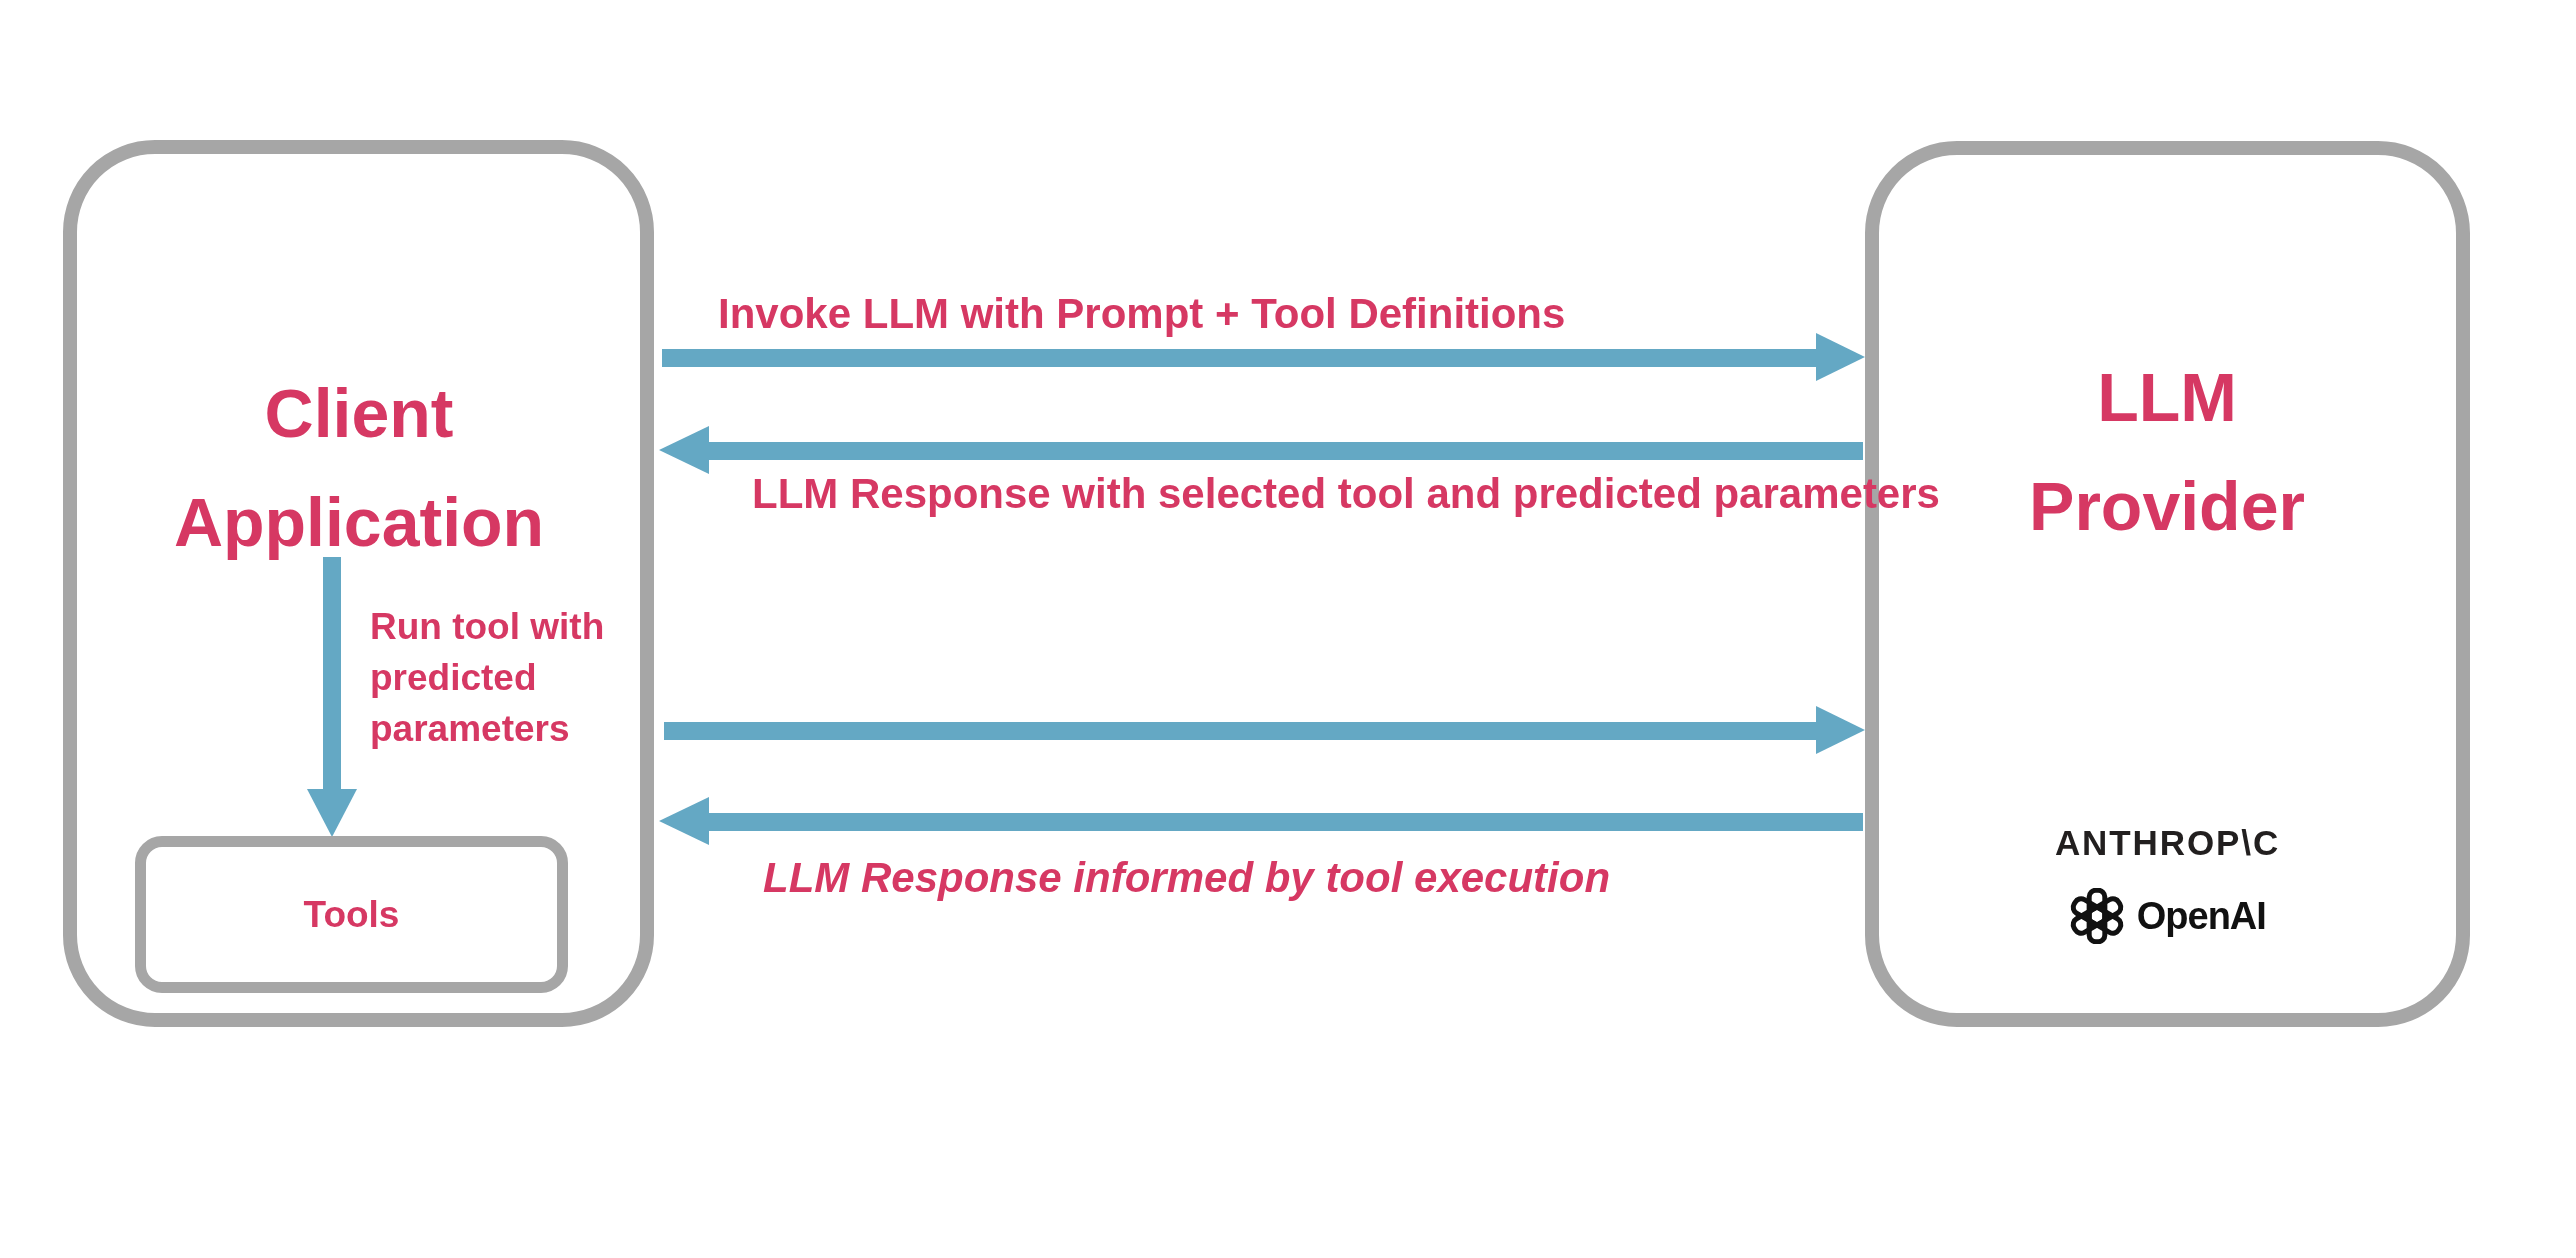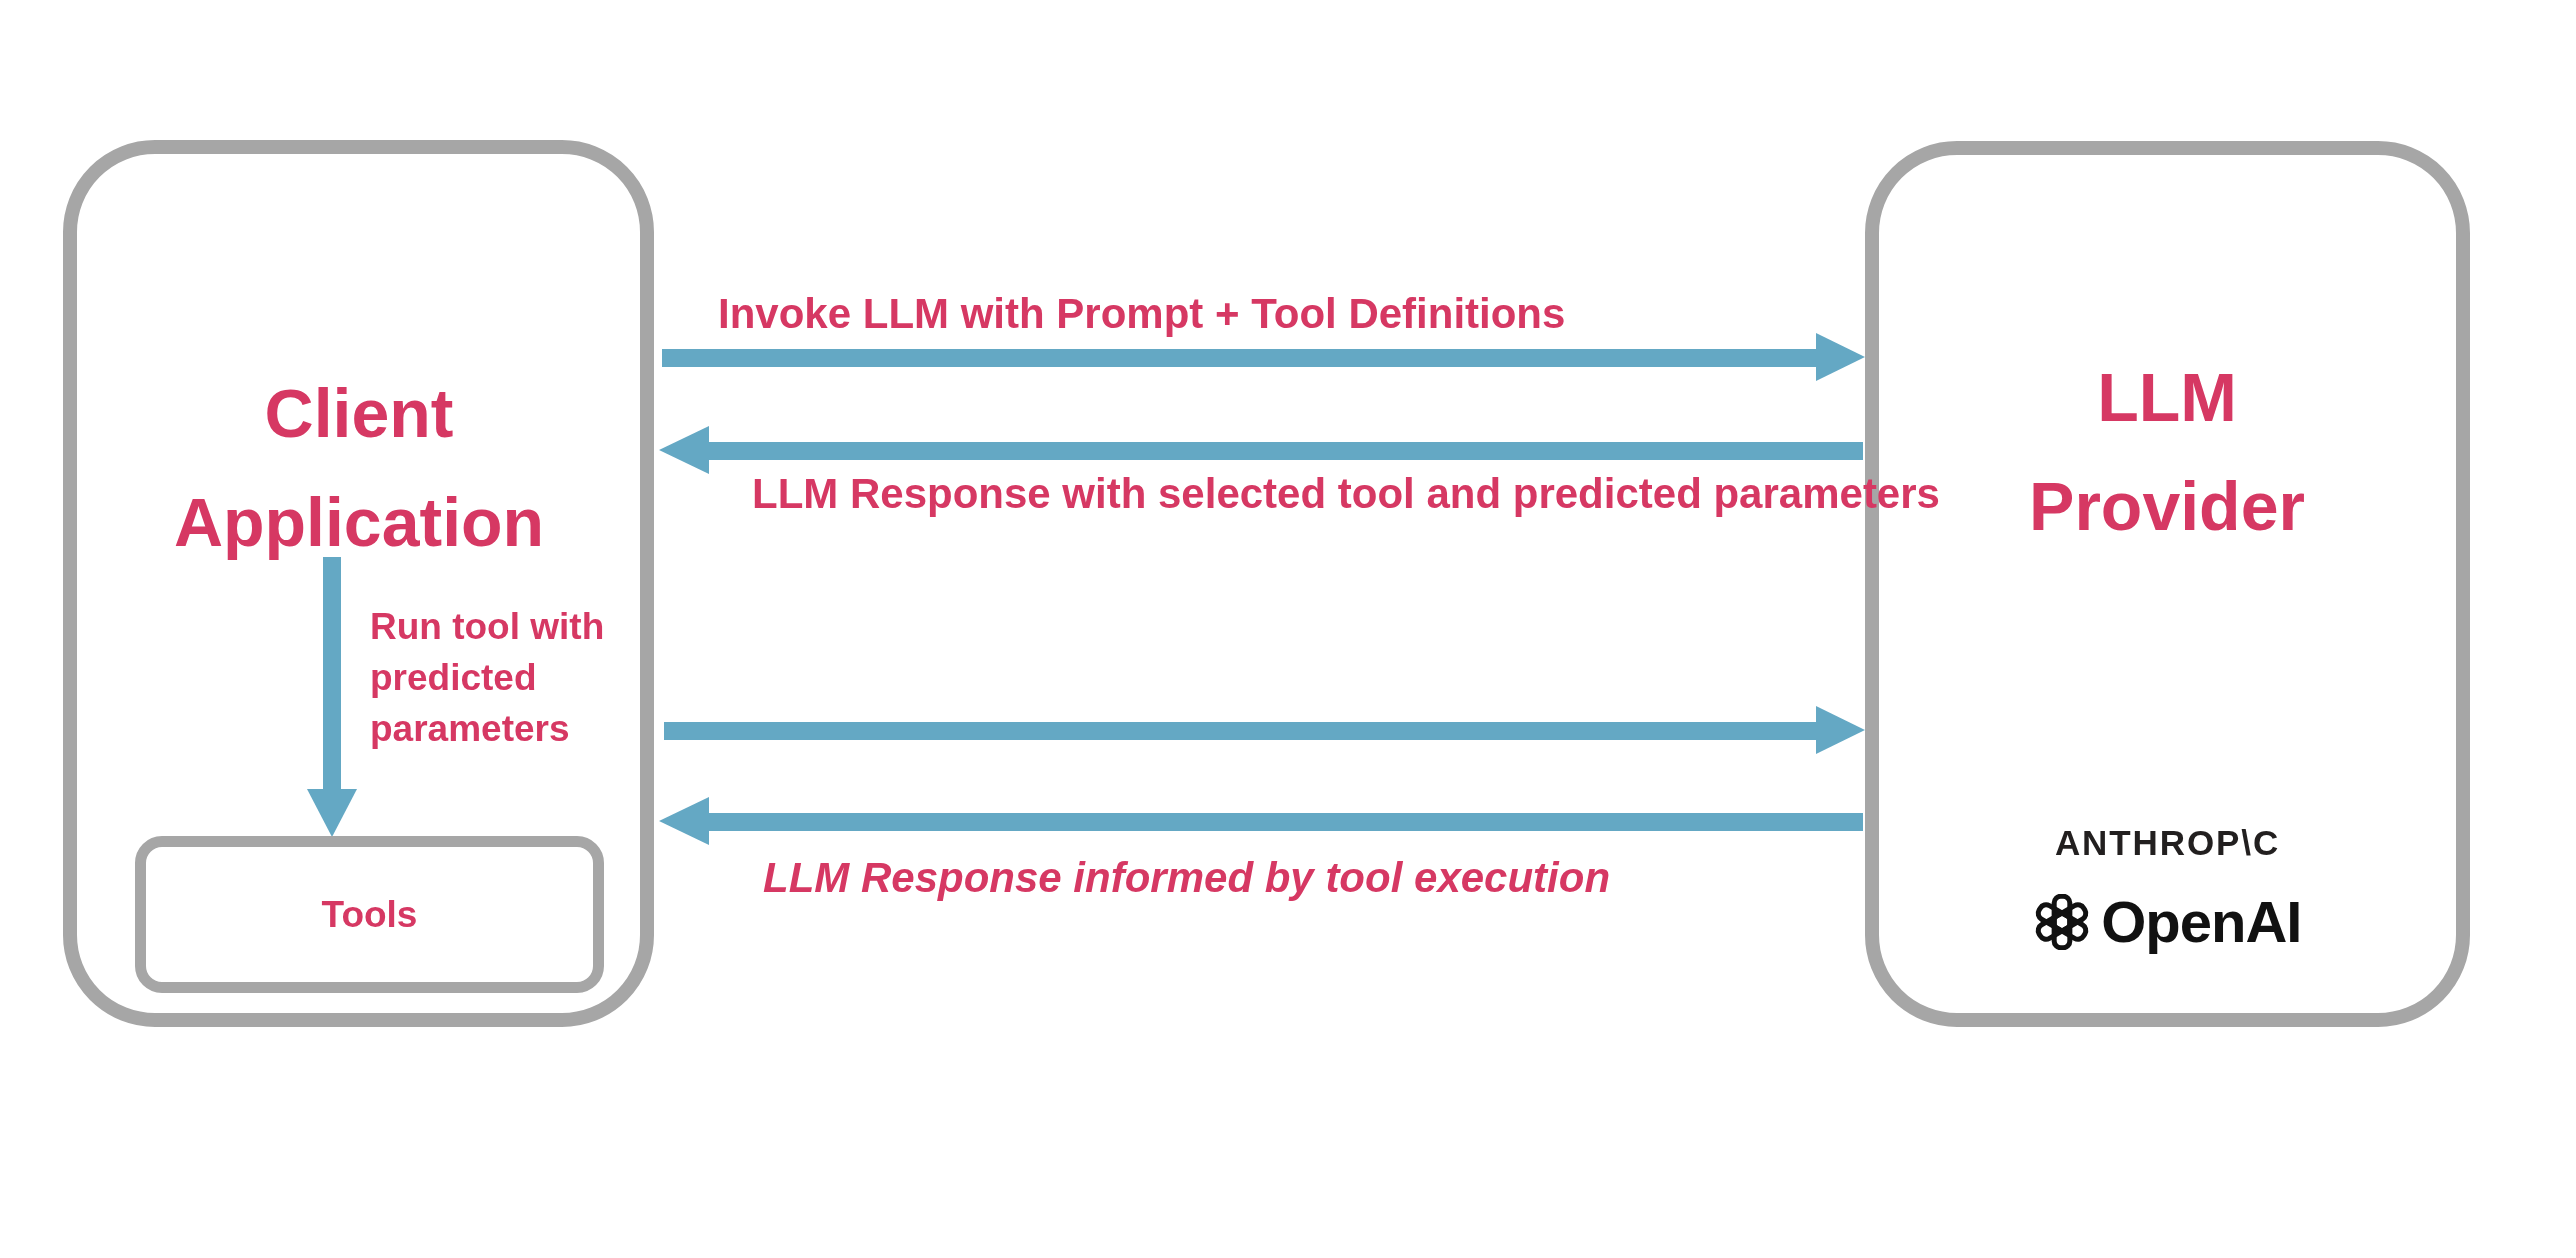--- a/index.html
+++ b/index.html
@@ -68,21 +68,21 @@
     width:261px;
     font-size:37px;
     font-weight:bold;
     line-height:1.38;
     color:#d63863;
   }
   
   .tools-box{
     position:absolute;
     left:135px;top:836px;
-    width:469px;height:157px;
+    width:433px;height:157px;
     box-sizing:border-box;
     border:11.6px solid #a6a6a6;
     border-radius:27px;
     display:flex;align-items:center;justify-content:center;
     background:#ffffff;
   }
   .tools-label{
     font-size:37px;font-weight:bold;color:#d63863;
   }
   
@@ -96,21 +96,21 @@
   .anthropic{
     font-size:35px;
     font-weight:bold;
     letter-spacing:1.9px;
     color:#221f1f;
   }
   .openai-row{
     display:flex;align-items:center;gap:11.6px;
   }
   .openai-text{
-    font-size:58px;
+    font-size:38px;
     font-weight:bold;
     color:#111111;
     letter-spacing:-1px;
   }
 </style>
 </head>
 <body>
 
 <div id="canvas">
 

